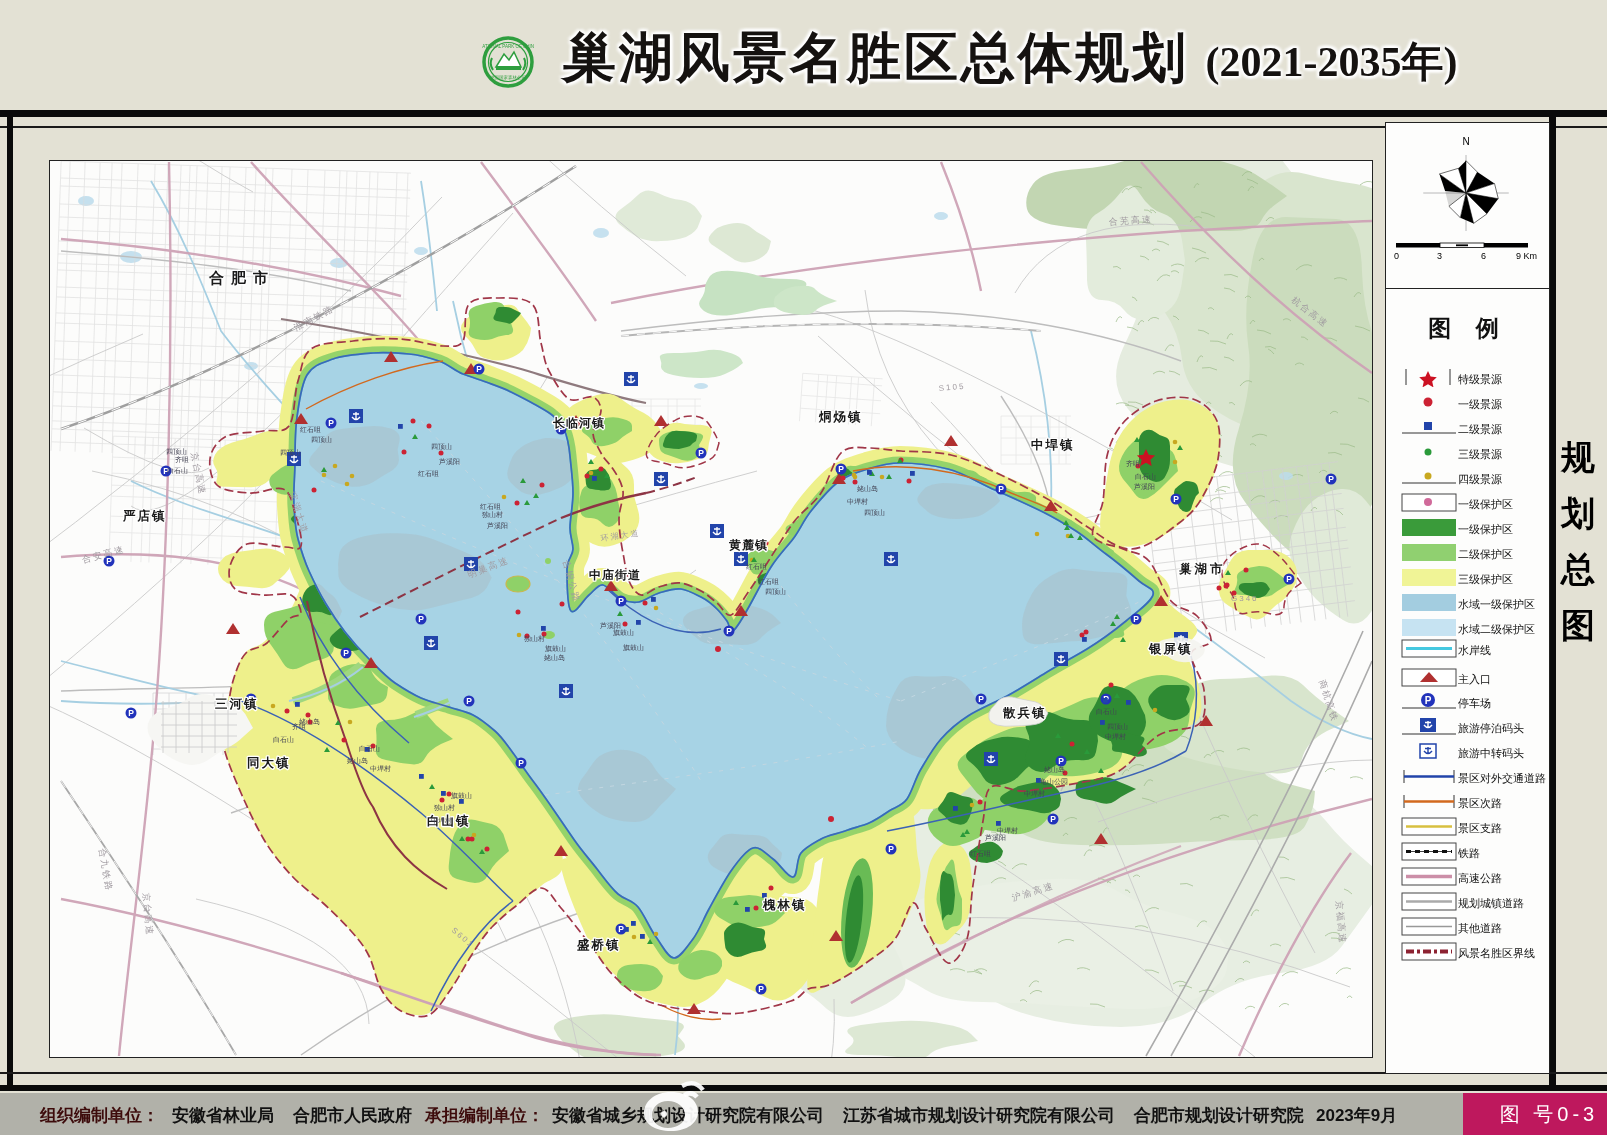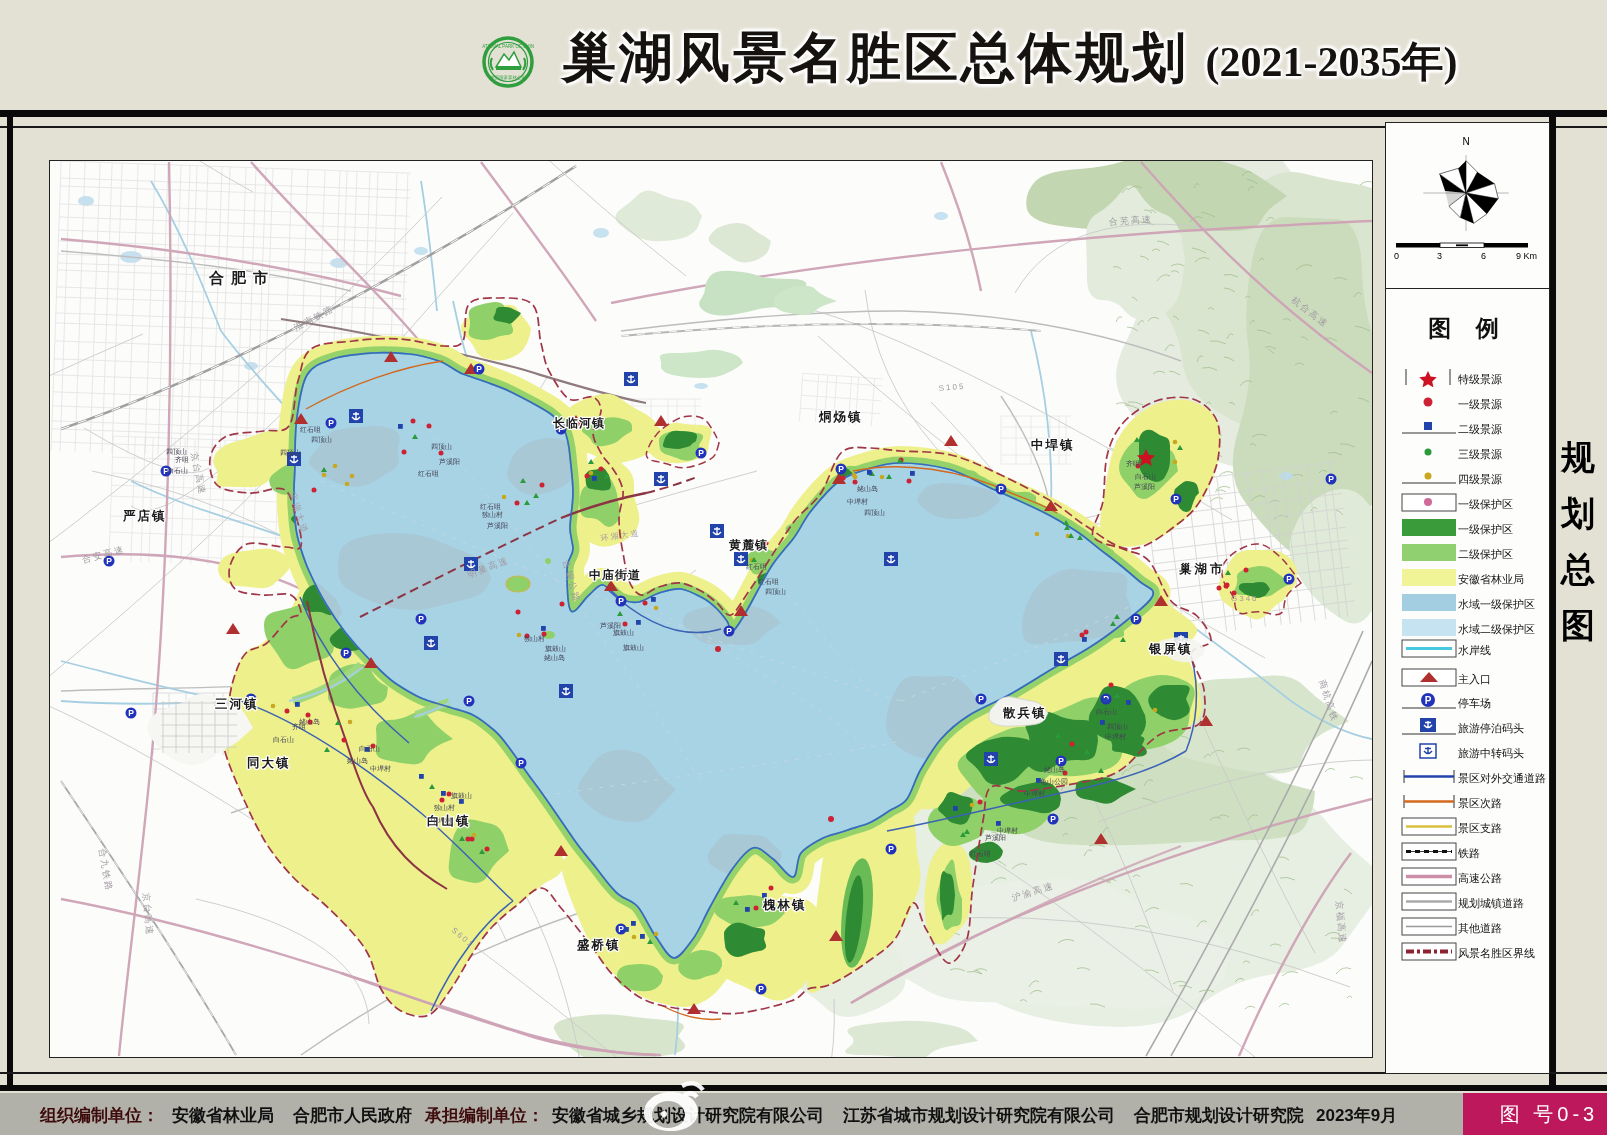--- a/index.html
+++ b/index.html
@@ -1088,21 +1088,21 @@
 <div class="li" style="top:419px">
       <span class="sym"><svg width="58" height="20">
           <rect x="2" y="2" width="54" height="17" fill="#90d070"></rect>
         </svg></span>
       <span class="txt">二级保护区</span>
     </div>
 <div class="li" style="top:444px">
       <span class="sym"><svg width="58" height="20">
           <rect x="2" y="2" width="54" height="17" fill="#f0f496"></rect>
         </svg></span>
-      <span class="txt">安徽省林业局</span>
+      <span class="txt">三级保护区</span>
     </div>
 <div class="li" style="top:469px">
       <span class="sym"><svg width="58" height="20">
           <rect x="2" y="2" width="54" height="17" fill="#a3cde0"></rect>
         </svg></span>
       <span class="txt">水域一级保护区</span>
     </div>
 <div class="li" style="top:494px">
       <span class="sym"><svg width="58" height="20">
           <rect x="2" y="2" width="54" height="17" fill="#c6e3f2"></rect>

